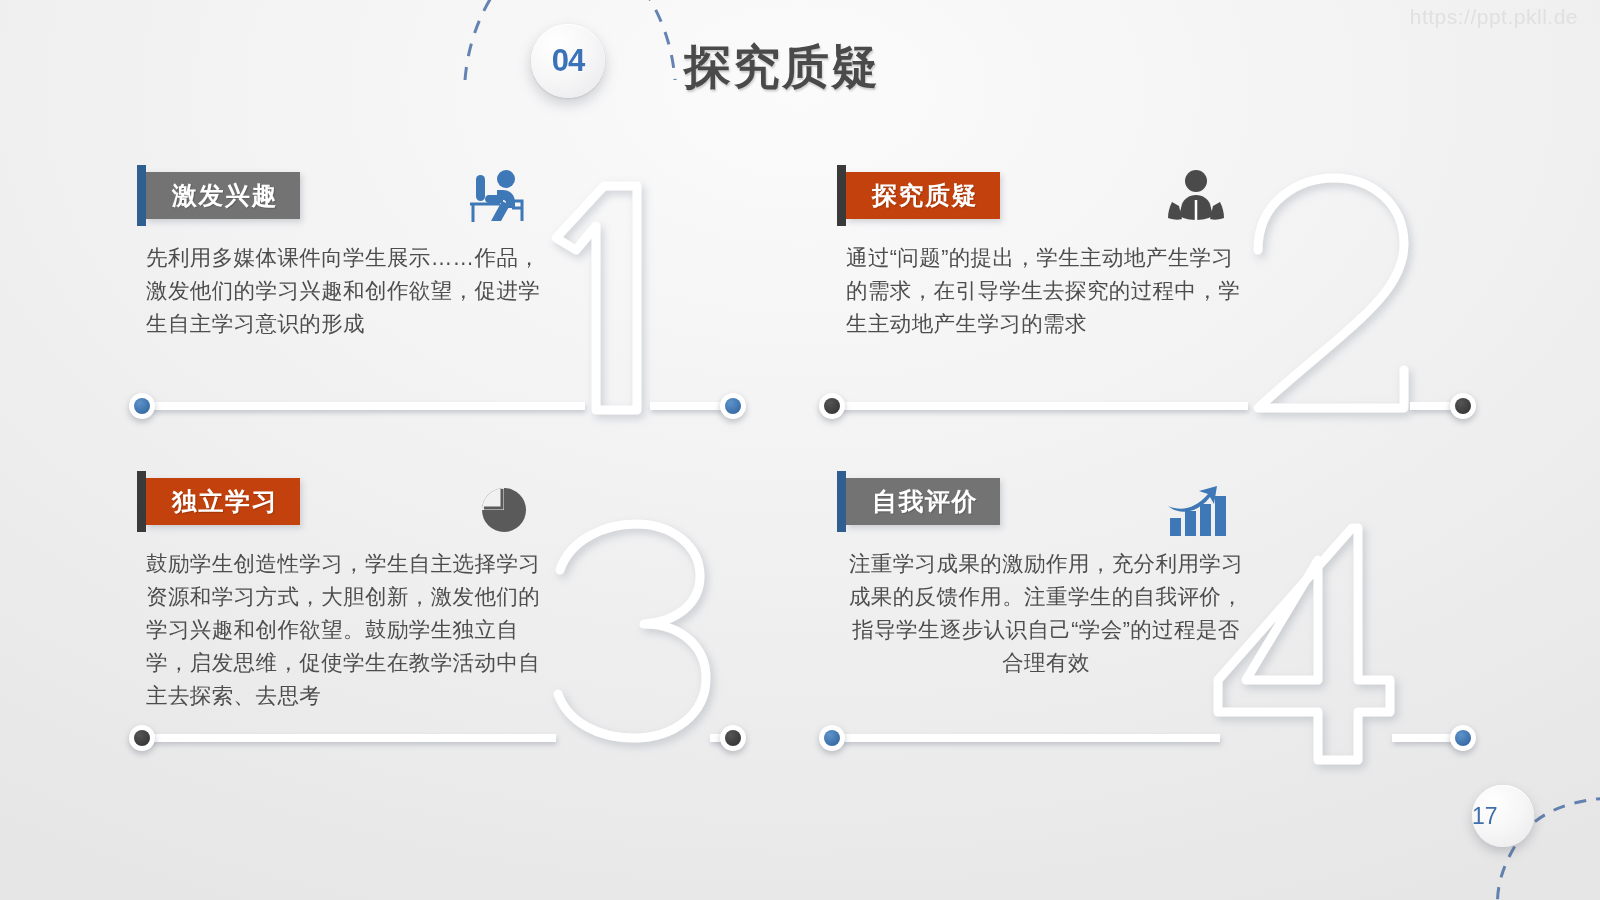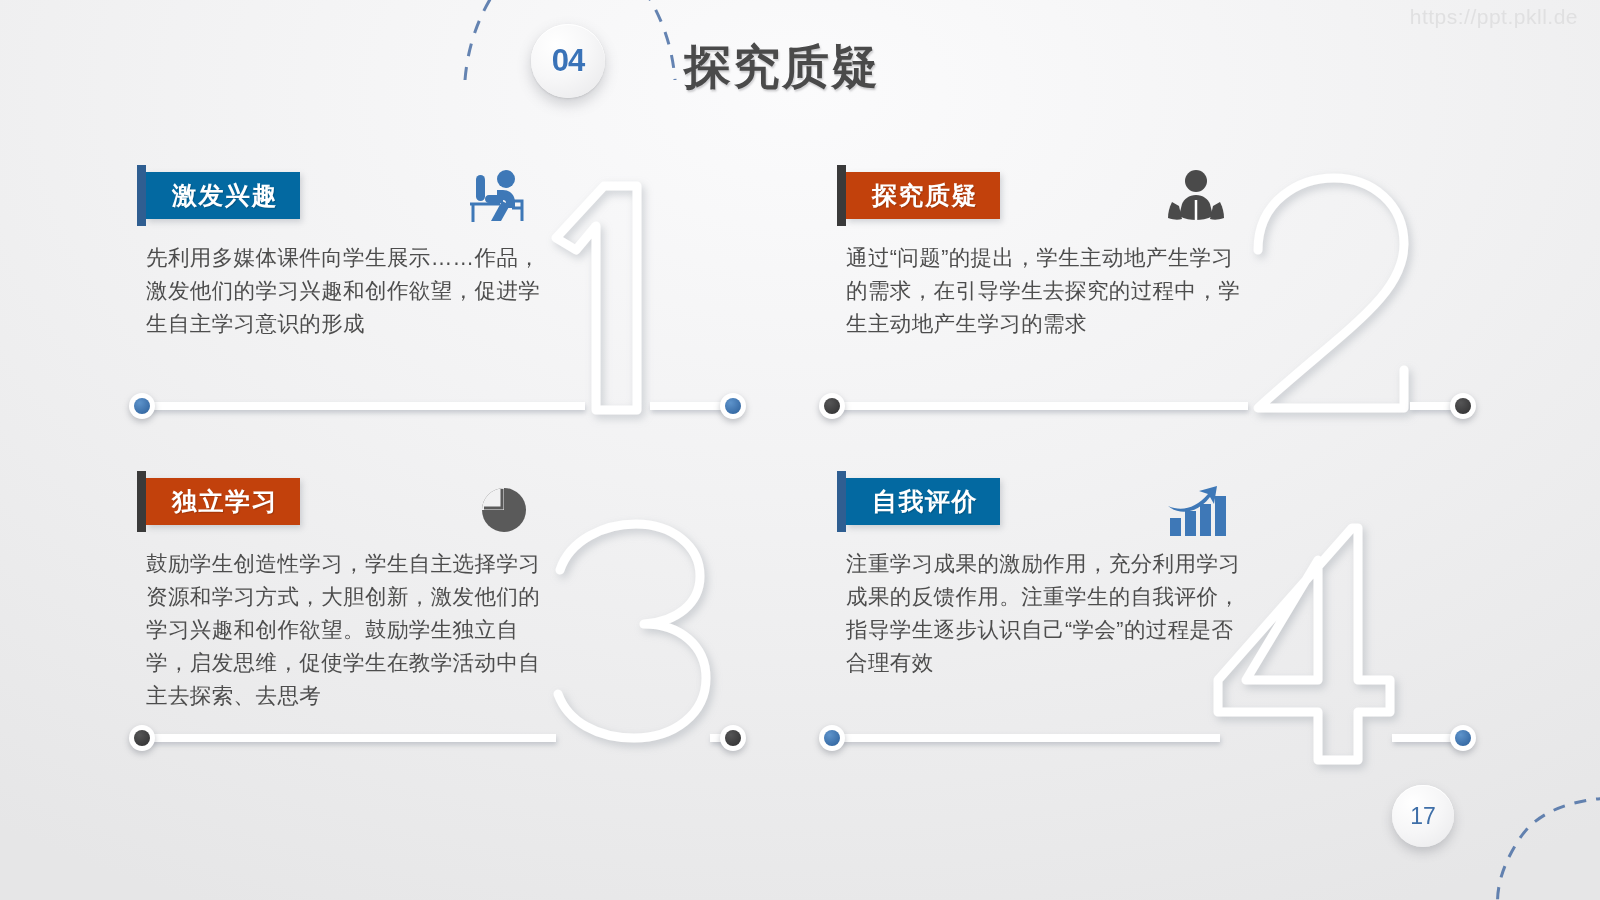--- a/index.html
+++ b/index.html
@@ -55,64 +55,64 @@
     box-shadow:2px 3px 6px rgba(120,125,135,.30);
   }
   .ribbon .tail{
     position:absolute; left:-9px; top:-7px; width:9px; height:61px;
   }
   .ribbon-label{
     font-size:25px; font-weight:bold; color:#ffffff; letter-spacing:1.5px;
     text-shadow:1px 1px 1px rgba(0,0,0,.18);
     white-space:nowrap;
   }
-  .blue  .ribbon{ background:#0369a1; }
+  .blue  .ribbon{ background:#737373; }
   .blue  .tail  { background:#2f5e91; }
   .dark  .ribbon{ background:#c2410c; }
   .dark  .tail  { background:#3a3a3a; }
 
   .card-icon{ position:absolute; top:-4px; }
   .card-body{
     margin-top:18px;
     font-size:21.5px; line-height:33px; color:#4d4d4d;
     letter-spacing:.4px; white-space:pre-line;
   }
 
   
   #card1{ left:146px; top:172px; width:400px; }
   #card1 .card-icon{ left:318px; }
   #card2{ left:846px; top:172px; width:400px; }
   #card2 .card-icon{ left:318px; }
   #card3{ left:146px; top:478px; width:400px; }
   #card3 .card-icon{ left:330px; top:2px; }
-  #card4{ left:846px; top:478px; width:400px; }
+  #card4{ left:846px; top:478px; width:400px;text-align:center; }
   #card4 .card-icon{ left:318px; top:0px; }
 
   
   .rail{ position:absolute; z-index:2; }
   .dot{
     position:absolute; z-index:5;
     width:26px; height:26px; border-radius:50%;
     background:#ffffff;
     box-shadow:0 3px 6px rgba(110,115,125,.40);
     display:flex; align-items:center; justify-content:center;
   }
   .dot::after{
     content:""; width:16px; height:16px; border-radius:50%;
   }
   .dot.blue::after{ background:radial-gradient(circle at 35% 30%, #5d93cb 0%, #3a6ea8 70%, #33618f 100%); }
   .dot.dark::after{ background:radial-gradient(circle at 35% 30%, #555556 0%, #3a3a3b 70%, #2f2f30 100%); }
 
   
   .page-badge{
-    position:absolute; left:1392px; top:785px;
+    position:absolute; left:1472px; top:785px;
     width:62px; height:62px; border-radius:50%;
     background:radial-gradient(circle at 34% 28%, #ffffff 0%, #f6f6f7 50%, #e8e8ea 100%);
     box-shadow:0 5px 11px rgba(95,100,110,.30), inset 0 1px 0 #ffffff;
-    display:flex; align-items:center; justify-content:center;
+    display:flex; align-items:center; 
     z-index:6;
   }
   .page-badge span{ font-size:23px; color:#3f6fa8; }
   .page-arc{ position:absolute; left:1428px; top:760px; width:180px; height:150px; z-index:2; }
 </style>
 </head>
 <body>
 
 <div class="slide">
 

